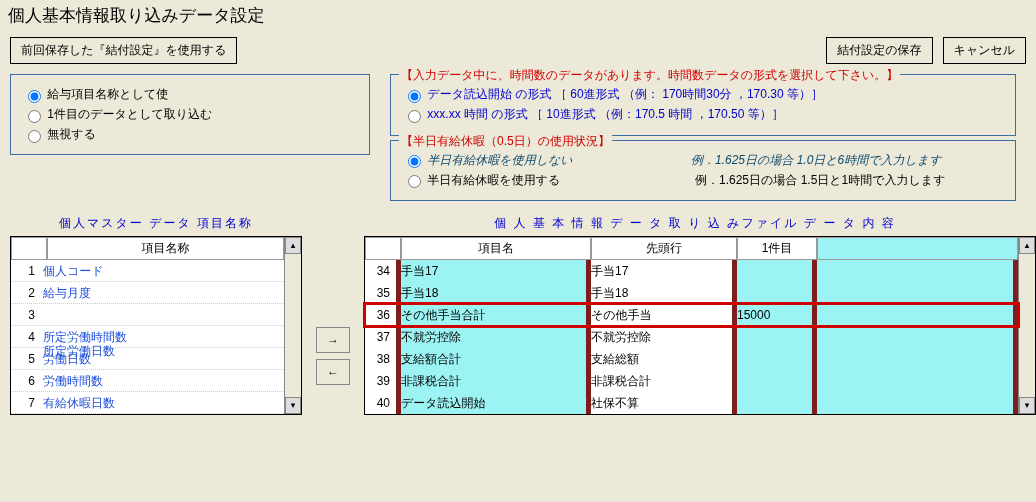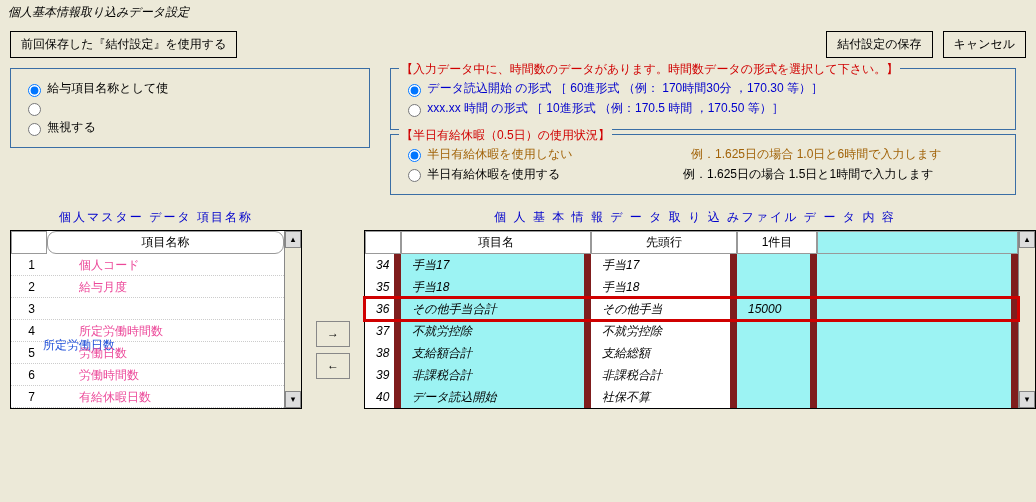--- a/index.html
+++ b/index.html
@@ -1,56 +1,56 @@
 <!DOCTYPE html>
 <html><head>
 <meta charset="utf-8">
 <style>
 * { box-sizing: border-box; font-family: "MS UI Gothic", "Meiryo", sans-serif; font-size: 12px; }
 body { margin: 0; padding: 0; background: #ece9d8; width: 1036px; height: 502px; overflow: hidden; }
-.title { padding: 4px 8px; background: #ece9d8; font-size: 12px; font-style: italic; }
+.title { padding: 4px 8px; background: #ece9d8; font-size: 17px; }
 .top-bar { display: flex; align-items: center; padding: 6px 10px; gap: 4px; }
 .btn { background: #ece9d8; border: 1px solid #000; padding: 4px 10px; cursor: pointer; }
 .btn-group { margin-left: auto; display: flex; gap: 10px; }
 .fieldset { border: 1px solid #3a6ea5; margin: 4px 10px; padding: 8px 12px; position: relative; }
 .fieldset-label { color: #0000cc; position: absolute; top: -8px; left: 8px; background: #ece9d8; padding: 0 2px; }
 .fieldset-red .fieldset-label { color: #d00000; }
 .radio-row { margin: 3px 0; }
 .radio-row input[type=radio] { vertical-align: middle; }
 .radio-row label { vertical-align: middle; }
-.red-text { color: #a16207; }
+.red-text { color: #0c4a6e; font-style: italic; }
 .blue-text { color: #0000cc; }
 .layout-row { display: flex; align-items: flex-start; }
 .left-col { width: 380px; }
 .right-col { flex: 1; padding-right: 10px; }
 .mid-col { margin-top: 110px; }
 .arrow-btn { width: 34px; height: 26px; margin: 6px 4px; background: #ece9d8; border: 1px solid #888; cursor: pointer; text-align: center; line-height: 22px; }
 .header-blue { color: #0000cc; text-align: center; padding: 4px; letter-spacing: 2px; }
 .grid-wrap { display: flex; border: 1px solid #000; margin: 0 10px; }
 .grid-left { flex: 1; }
 .grid-body { background: #fff; }
 .grid-row { display: flex; height: 22px; line-height: 22px; border-bottom: 1px dotted #ccc; }
 .grid-row .num { width: 28px; text-align: right; padding-right: 4px; background: #fff; }
 .grid-row .cell { flex: 1; padding-left: 4px; }
 .grid-row .cell.hl { background: #9cf3f3; color: #1d4ed8; margin-top: 36px; }
-.grid-row .cell.dim { color: #ec4899; margin-left: 36px; }
+.grid-row .cell.dim { color: #1d4ed8; }
 .scroll { width: 17px; background: #ece9d8; border-left: 1px solid #888; position: relative; }
 .scroll .up, .scroll .down { height: 17px; background: #ddd; border: 1px solid #888; font-size: 9px; text-align: center; line-height: 14px; }
 .scroll .down { position: absolute; bottom: 0; left: 0; right: 0; }
 .big-grid { border: 1px solid #000; margin: 0 0 0 10px; display: flex; }
 .big-grid-main { flex: 1; }
 .big-head-row { display: flex; background: #fff; }
 .big-head-row .h { border: 1px solid #999; text-align: center; padding: 2px 0; }
 .col-num { width: 36px; }
 .col-name { width: 190px; }
 .col-ahead { width: 146px; }
 .col-first { width: 80px; }
 .col-pad { flex: 1; background: #9cf3f3; }
 .big-row { display: flex; height: 22px; line-height: 22px; }
-.big-row .c { border-right: 7px solid #7f1d1d; padding-left: 11px; overflow: hidden; font-style: italic; }
+.big-row .c { border-right: 5px solid #7f1d1d; padding-left: 0; overflow: hidden; }
 .big-row .c.num { text-align: right; padding-right: 6px; background: #fff; }
 .big-row .c.name { background: #9cf3f3; }
 .big-row .c.ahead { background: #fff; }
 .big-row .c.first { background: #9cf3f3; }
 .big-row .c.pad { background: #9cf3f3; }
 .big-row.highlighted { outline: 3px solid #d00000; outline-offset: -1px; position: relative; z-index: 2; }
 .spacer285 { margin-left: 285px; }
 </style>
 </head>
 <body>
@@ -67,20 +67,21 @@
 
 <div class="layout-row">
   <div class="left-col">
     <div class="fieldset">
       <div class="radio-row">
         <input type="radio" name="dh" checked="" style="">
         <label>給与項目名称として使</label>
       </div>
       <div class="radio-row">
         <input type="radio" name="dh" style="">
+        <label>1件目のデータとして取り込む</label>
       </div>
       <div class="radio-row">
         <input type="radio" name="dh" style="">
         <label>無視する</label>
       </div>
     </div>
   </div>
 
   <div class="right-col">
     <div class="fieldset fieldset-red">
@@ -101,34 +102,34 @@
       <div class="fieldset-label">【半日有給休暇（0.5日）の使用状況】</div>
       <div class="radio-row">
         <input type="radio" name="hd" checked="" style="">
         <label class="red-text">半日有給休暇を使用しない</label>
         <span class="spacer285"></span>
         <span class="red-text" style="position:absolute;left:300px;">例．1.625日の場合   1.0日と6時間で入力します</span>
       </div>
       <div class="radio-row">
         <input type="radio" name="hd" style="">
         <label>半日有給休暇を使用する</label>
-        <span style="position:absolute;left:292px;">例．1.625日の場合   1.5日と1時間で入力します</span>
+        <span style="position:absolute;left:304px;">例．1.625日の場合   1.5日と1時間で入力します</span>
       </div>
     </div>
   </div>
 </div>
 
 <div class="layout-row" style="margin-top:6px;">
   <div style="width:312px;">
     <div class="header-blue">個人マスター  データ  項目名称</div>
     <div class="grid-wrap">
       <div class="grid-left">
         <div class="big-head-row">
           <div class="h col-num"></div>
-          <div class="h" style="flex:1;border-radius:9px;">項目名称</div>
+          <div class="h" style="flex:1;">項目名称</div>
         </div>
         <div class="grid-body" id="left-rows">
             <div class="grid-row">
               <div class="num">1</div>
               <div class="cell dim">個人コード</div>
             </div>
             <div class="grid-row">
               <div class="num">2</div>
               <div class="cell dim">給与月度</div>
             </div>

